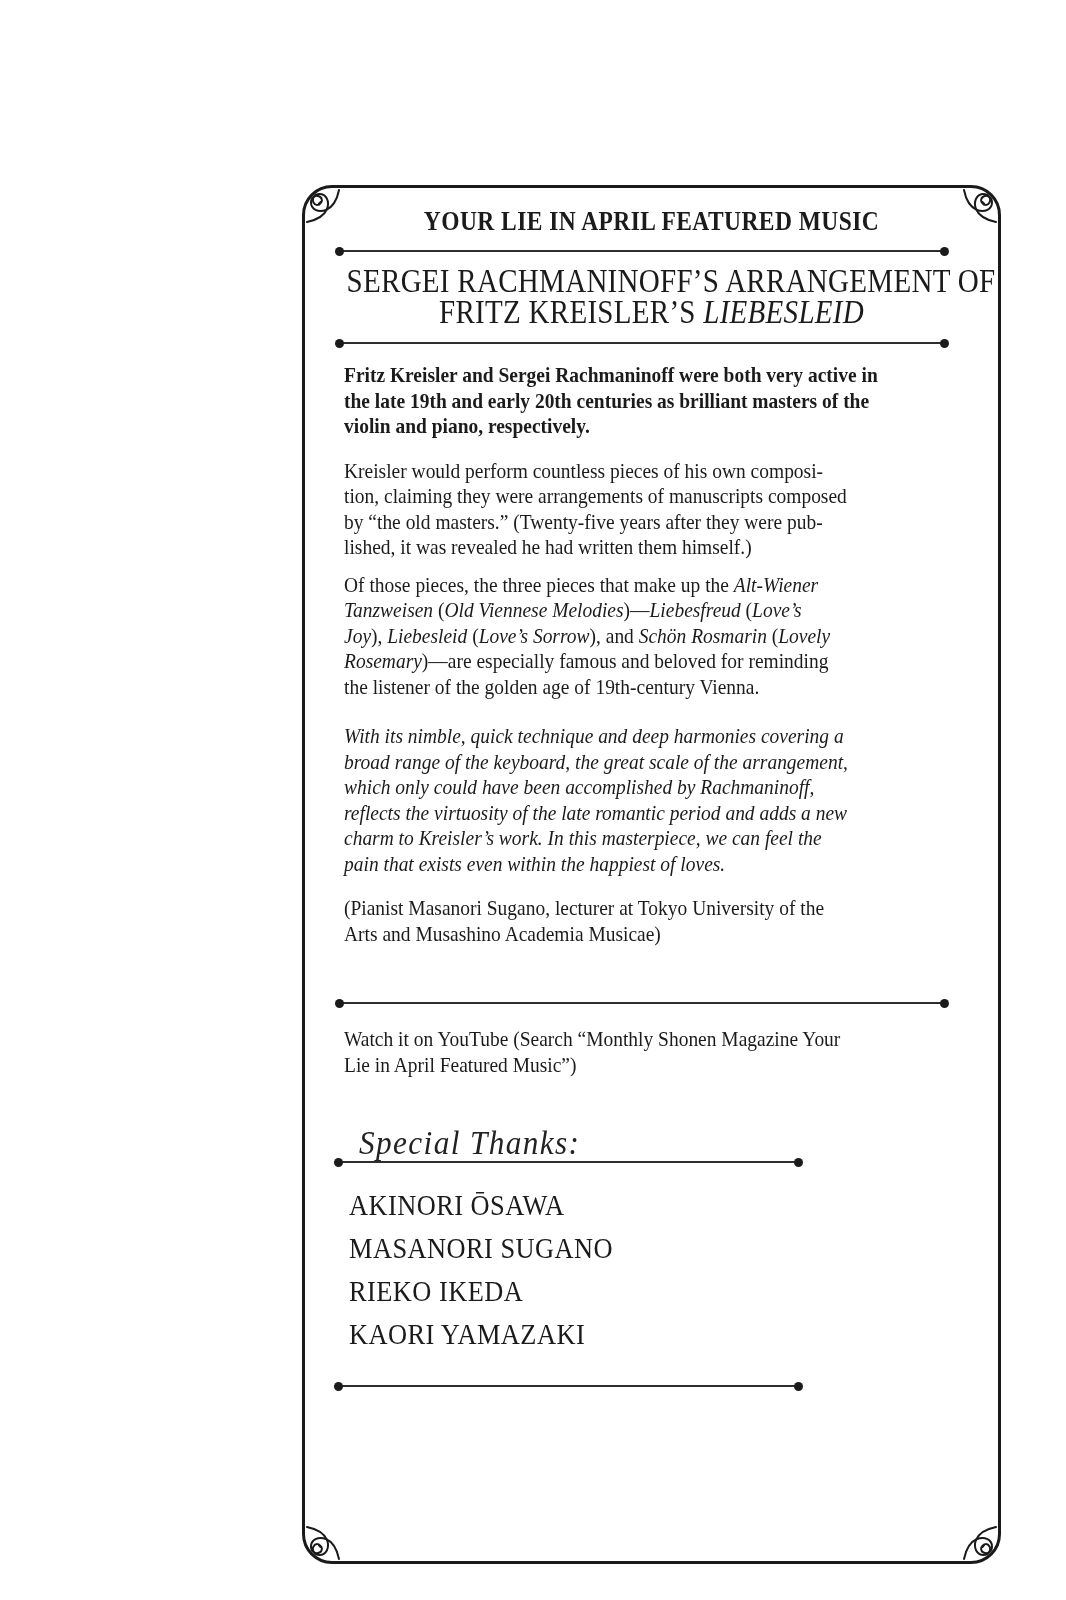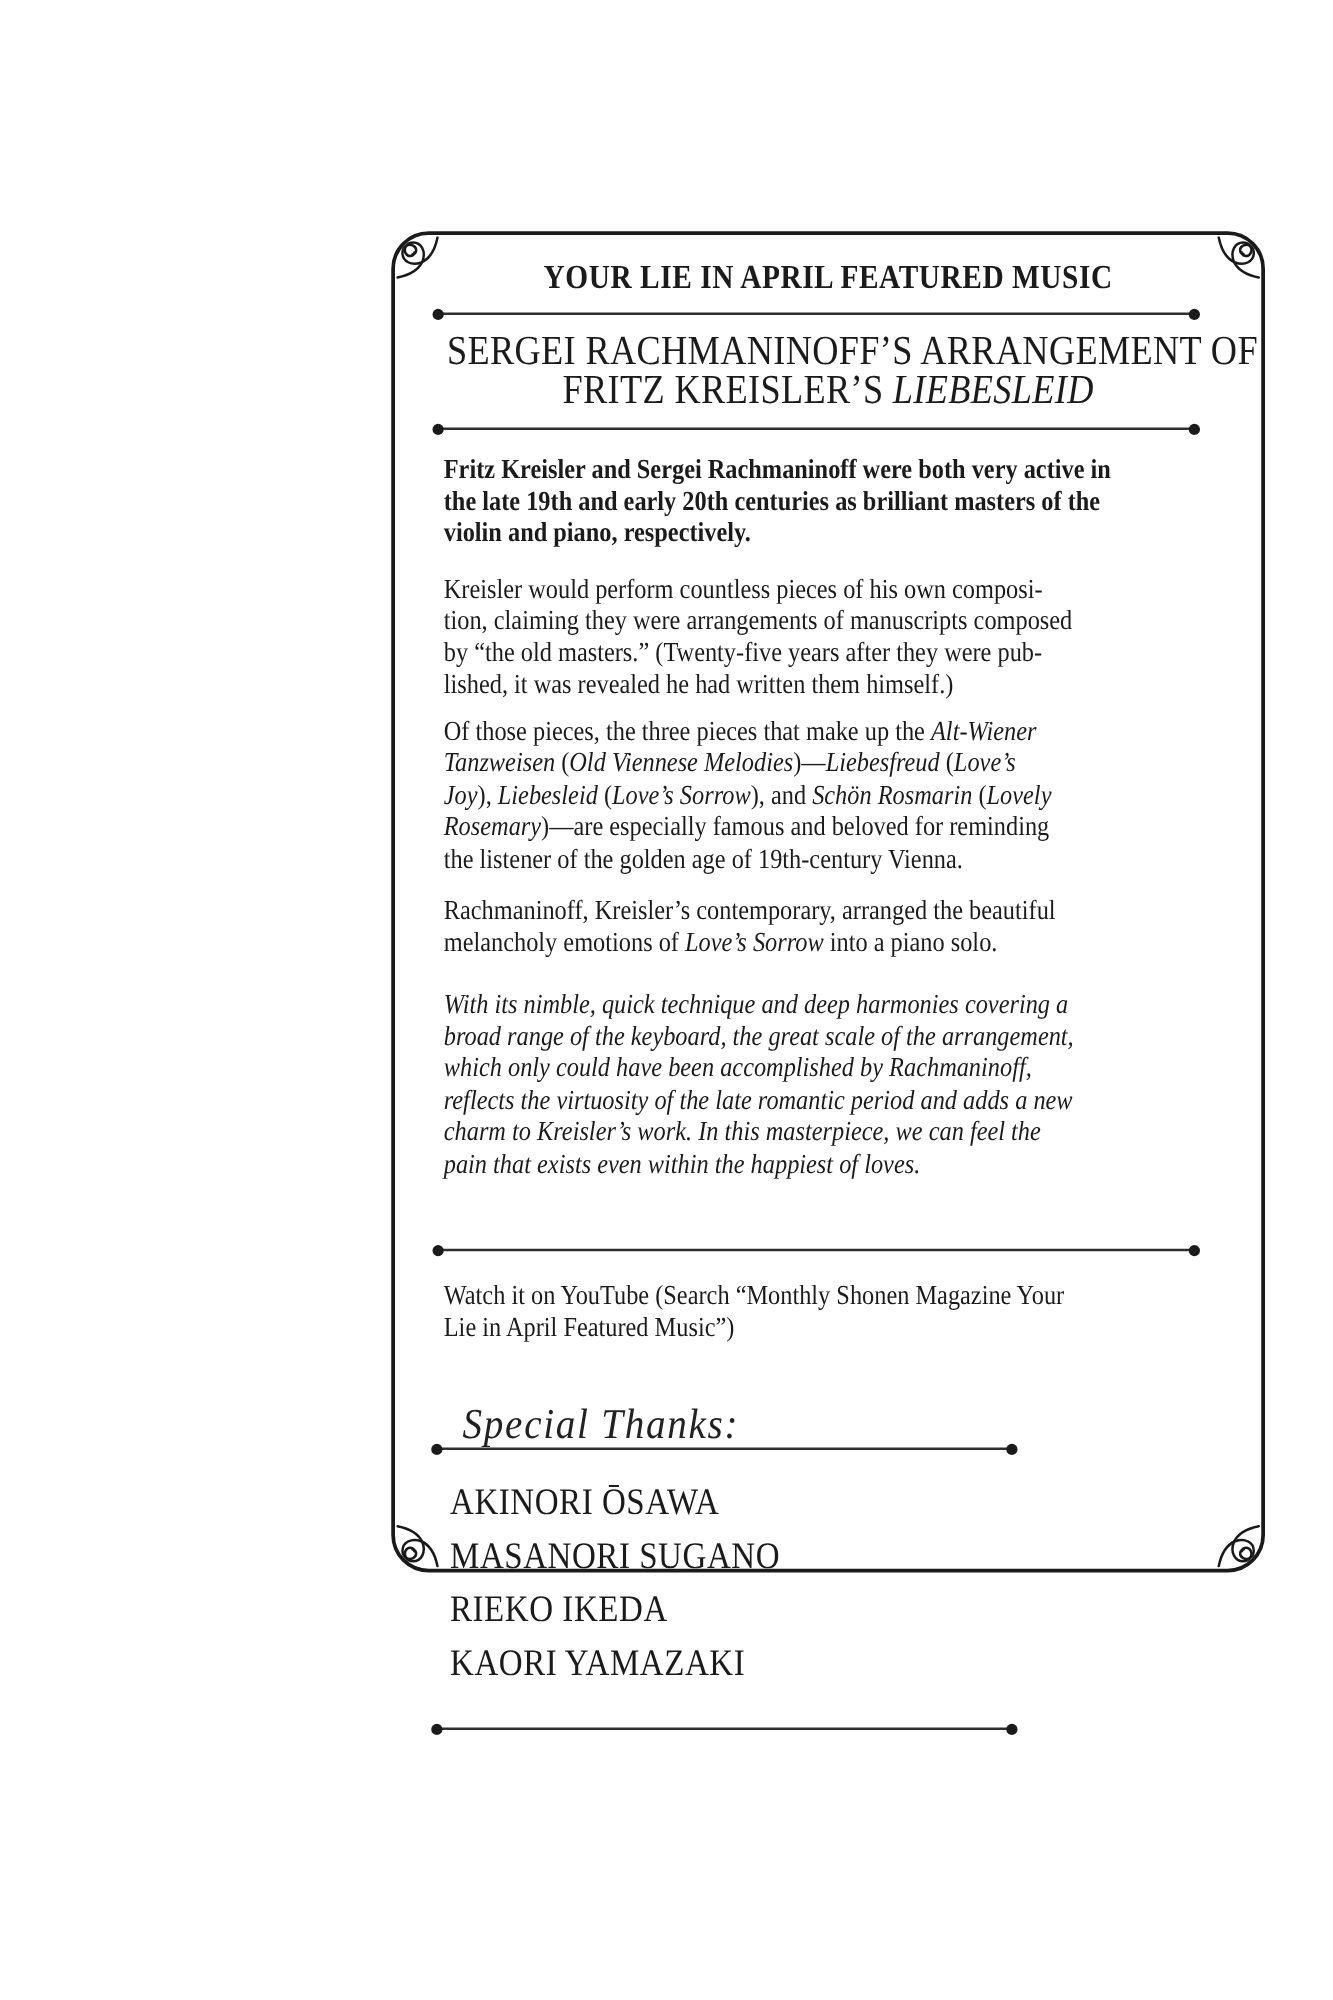--- a/index.html
+++ b/index.html
@@ -3,21 +3,21 @@
 <meta charset="utf-8">
 <style>
   html,body{margin:0;padding:0;}
   body{
     width:1066px;height:1600px;position:relative;
     background:#ffffff;color:#1b1b1b;
     font-family:"Liberation Serif","DejaVu Serif",serif;
     overflow:hidden;
   }
   .frame{
-    position:absolute;left:313px;top:185px;width:699px;height:1073px;
+    position:absolute;left:302px;top:185px;width:699px;height:1379px;
     border:3px solid #1a1a1a;border-radius:30px;box-sizing:border-box;
     background:#ffffff;
   }
   
   .corner{position:absolute;width:56px;height:56px;pointer-events:none;}
   .corner svg{display:block;width:56px;height:56px;}
   .corner.tl{left:1px;top:1px;}
   .corner.tr{right:1px;top:1px;transform:scaleX(-1);}
   .corner.bl{left:1px;bottom:1px;transform:scaleY(-1);}
   .corner.br{right:1px;bottom:1px;transform:scale(-1,-1);}
@@ -125,31 +125,31 @@
       <div class="line"><span>by “the old masters.” (Twenty-five years after they were pub-</span></div>
       <div class="line"><span>lished, it was revealed he had written them himself.)</span></div>
     </div>
   <div class="para mt12">
       <div class="line"><span>Of those pieces, the three pieces that make up the </span><i>Alt-Wiener</i></div>
       <div class="line"><i>Tanzweisen</i><span> (</span><i>Old Viennese Melodies</i><span>)—</span><i>Liebesfreud</i><span> (</span><i>Love’s</i></div>
       <div class="line"><i>Joy</i><span>), </span><i>Liebesleid</i><span> (</span><i>Love’s Sorrow</i><span>), and </span><i>Schön Rosmarin</i><span> (</span><i>Lovely</i></div>
       <div class="line"><i>Rosemary</i><span>)—are especially famous and beloved for reminding</span></div>
       <div class="line"><span>the listener of the golden age of 19th-century Vienna.</span></div>
     </div>
-  <div class="para mt16">
-      <div class="line"><span>Rachmaninoff, Kreisler’s contemporary, arranged the beautiful</span></div>
-      <div class="line"><span>melancholy emotions of </span><i>Love’s Sorrow</i><span> into a piano solo.</span></div>
-    </div>
   <div class="para mt24">
       <div class="line"><span>With its nimble, quick technique and deep harmonies covering a</span></div>
       <div class="line"><span>broad range of the keyboard, the great scale of the arrangement,</span></div>
       <div class="line"><span>which only could have been accomplished by Rachmaninoff,</span></div>
       <div class="line"><span>reflects the virtuosity of the late romantic period and adds a new</span></div>
       <div class="line"><span>charm to Kreisler’s work. In this masterpiece, we can feel the</span></div>
       <div class="line"><span>pain that exists even within the happiest of loves.</span></div>
+    </div>
+  <div class="para mt19">
+      <div class="line"><span>(Pianist Masanori Sugano, lecturer at Tokyo University of the</span></div>
+      <div class="line"><span>Arts and Musashino Academia Musicae)</span></div>
     </div>
 
   <div class="rule r3"></div>
 
   <div class="para mt22">
       <div class="line"><span>Watch it on YouTube (Search “Monthly Shonen Magazine Your</span></div>
       <div class="line"><span>Lie in April Featured Music”)</span></div>
     </div>
 
   <div class="thanks-heading">Special Thanks:</div>

